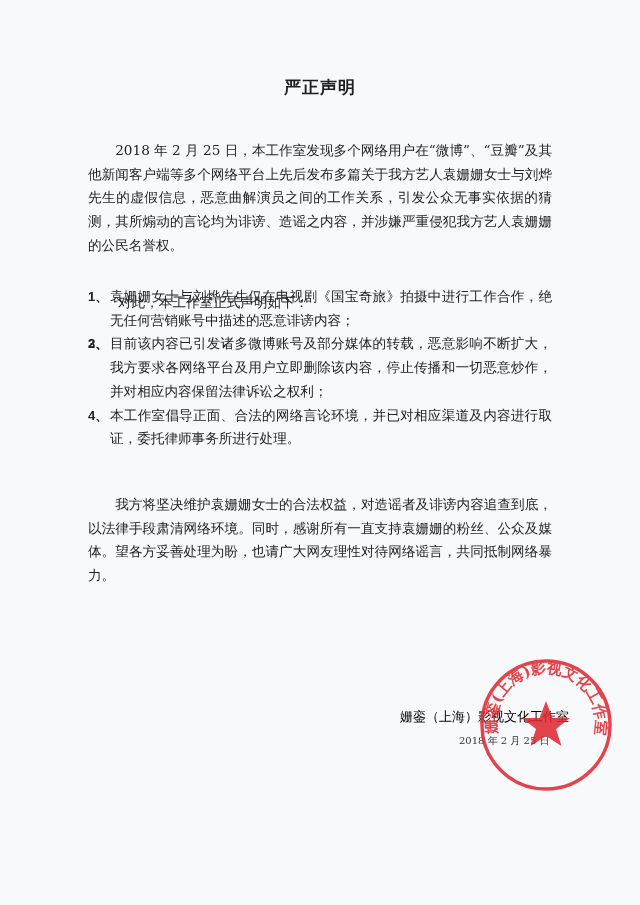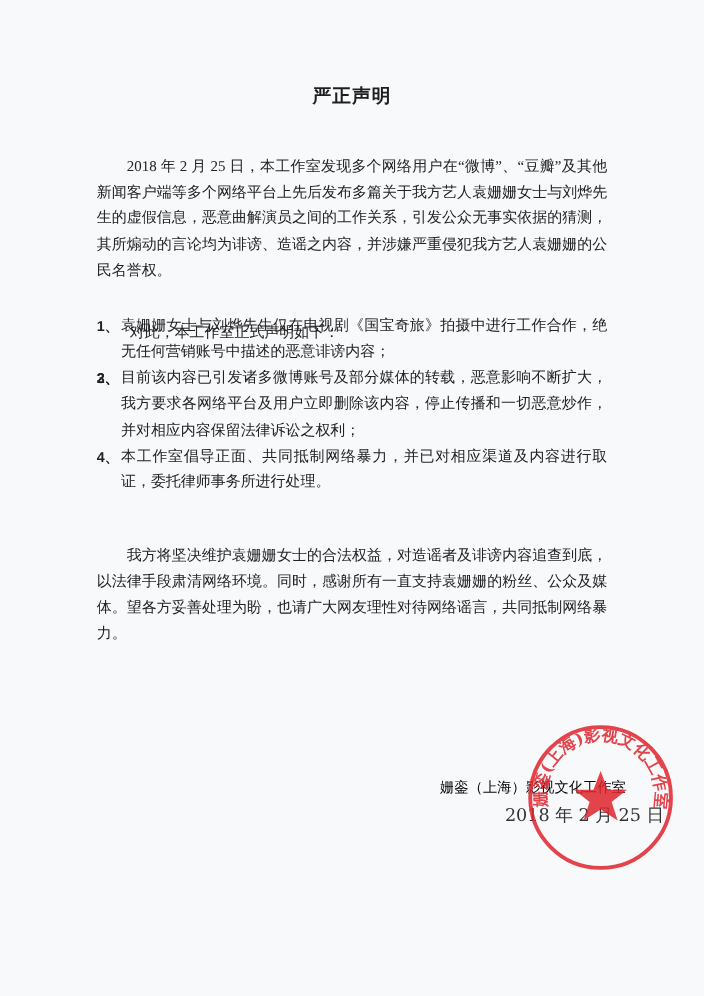--- a/index.html
+++ b/index.html
@@ -12,31 +12,31 @@
   }
   .page { position: absolute; left: 0; top: 0; width: 640px; height: 905px; }
   .title {
     position: absolute; top: 76px; left: 0; width: 640px;
     text-align: center; font-size: 17px; font-weight: bold; letter-spacing: 1px;
     color: #1e1e1e;
   }
   .para {
     position: absolute; left: 88px; width: 464px;
     font-size: 13.6px; line-height: 23.7px; text-align: justify;
-    text-indent: 2em; margin: 0; font-family: Liberation Serif, serif;
+    text-indent: 2em; margin: 0;
   }
   .intro { position: absolute; left: 118px; top: 259px; font-size: 13.6px; line-height: 23.7px; margin-top: 32px; }
   .list { position: absolute; left: 88px; top: 285px; width: 464px; margin: 0; padding: 0; list-style: none; }
   .list li { position: relative; padding-left: 22px; font-size: 13.6px; line-height: 23.7px; text-align: justify; }
   .list li .idx {
     position: absolute; left: 0; top: 0;
     font-family: "Liberation Sans", sans-serif; font-weight: bold; font-size: 13px;
   }
   .sign { position: absolute; left: 400px; top: 706px; font-size: 13px; line-height: 22px; color: #000000; }
-  .date { position: absolute; left: 459px; top: 730px; font-size: 16px; line-height: 22px; color: #333; }
+  .date { position: absolute; left: 459px; top: 730px; font-size: 10px; line-height: 22px; color: #333; }
   .seal { position: absolute; left: 476px; top: 655px; width: 140px; height: 140px; opacity: 0.85; }
 </style>
 </head>
 <body>
 
 <div class="page">
   <div class="title">严正声明</div>
 
   <p class="para" style="top:139px;">2018 年 2 月 25 日，本工作室发现多个网络用户在“微博”、“豆瓣”及其他新闻客户端等多个网络平台上先后发布多篇关于我方艺人袁姗姗女士与刘烨先生的虚假信息，恶意曲解演员之间的工作关系，引发公众无事实依据的猜测，其所煽动的言论均为诽谤、造谣之内容，并涉嫌严重侵犯我方艺人袁姗姗的公民名誉权。</p>
 
@@ -49,21 +49,21 @@
     </li>
     <li>
       <span class="idx">2、</span>
     </li>
     <li>
       <span class="idx">3、</span>
       <span>目前该内容已引发诸多微博账号及部分媒体的转载，恶意影响不断扩大，我方要求各网络平台及用户立即删除该内容，停止传播和一切恶意炒作，并对相应内容保留法律诉讼之权利；</span>
     </li>
     <li>
       <span class="idx">4、</span>
-      <span>本工作室倡导正面、共同抵制网络暴力，并已对相应渠道及内容进行取证，委托律师事务所进行处理。</span>
+      <span>本工作室倡导正面、合法的网络言论环境，并已对相应渠道及内容进行取证，委托律师事务所进行处理。</span>
     </li>
   </ul>
 
   <p class="para" style="top:493px;">我方将坚决维护袁姗姗女士的合法权益，对造谣者及诽谤内容追查到底，以法律手段肃清网络环境。同时，感谢所有一直支持袁姗姗的粉丝、公众及媒体。望各方妥善处理为盼，也请广大网友理性对待网络谣言，共同抵制网络暴力。</p>
 
   <div class="sign">姗銮（上海）影视文化工作室</div>
   <div class="date">2018 年 2 月 25 日</div>
 
   <svg class="seal" viewBox="0 0 140 140">
     <defs>

